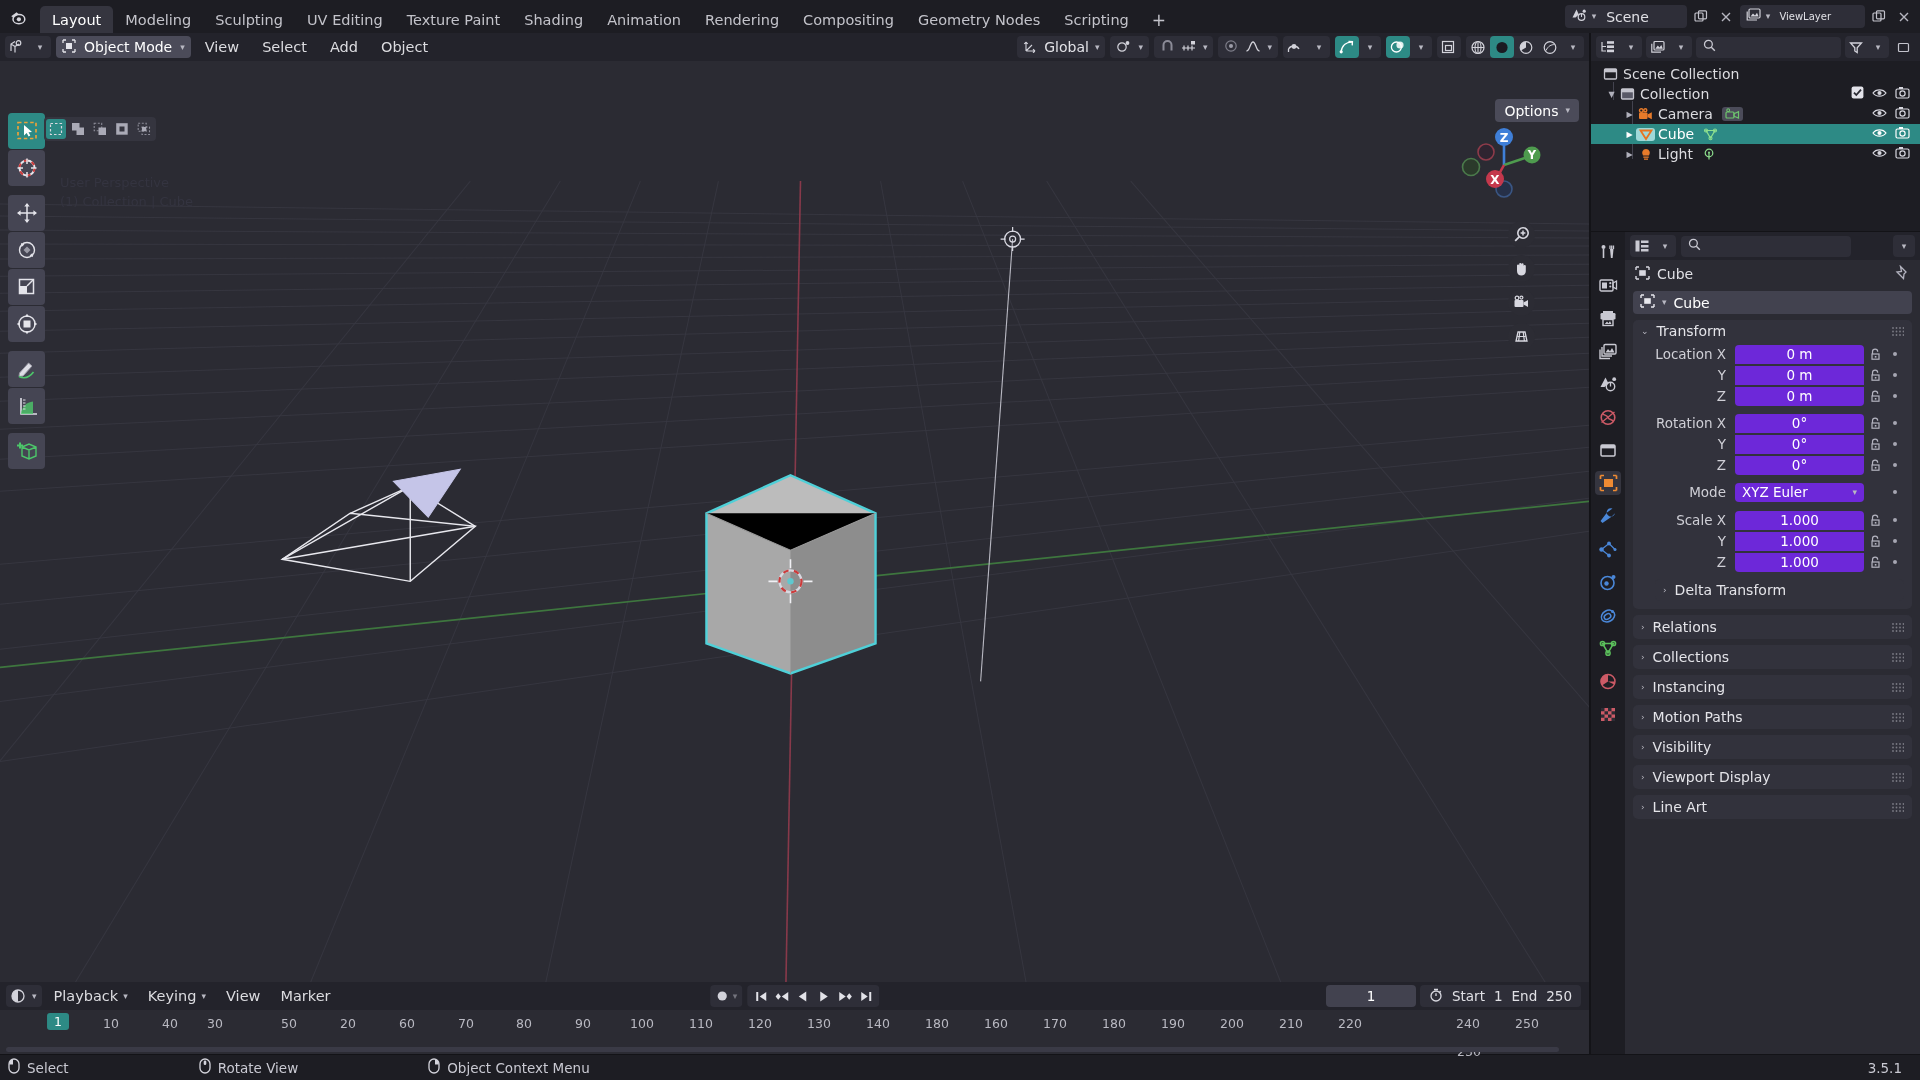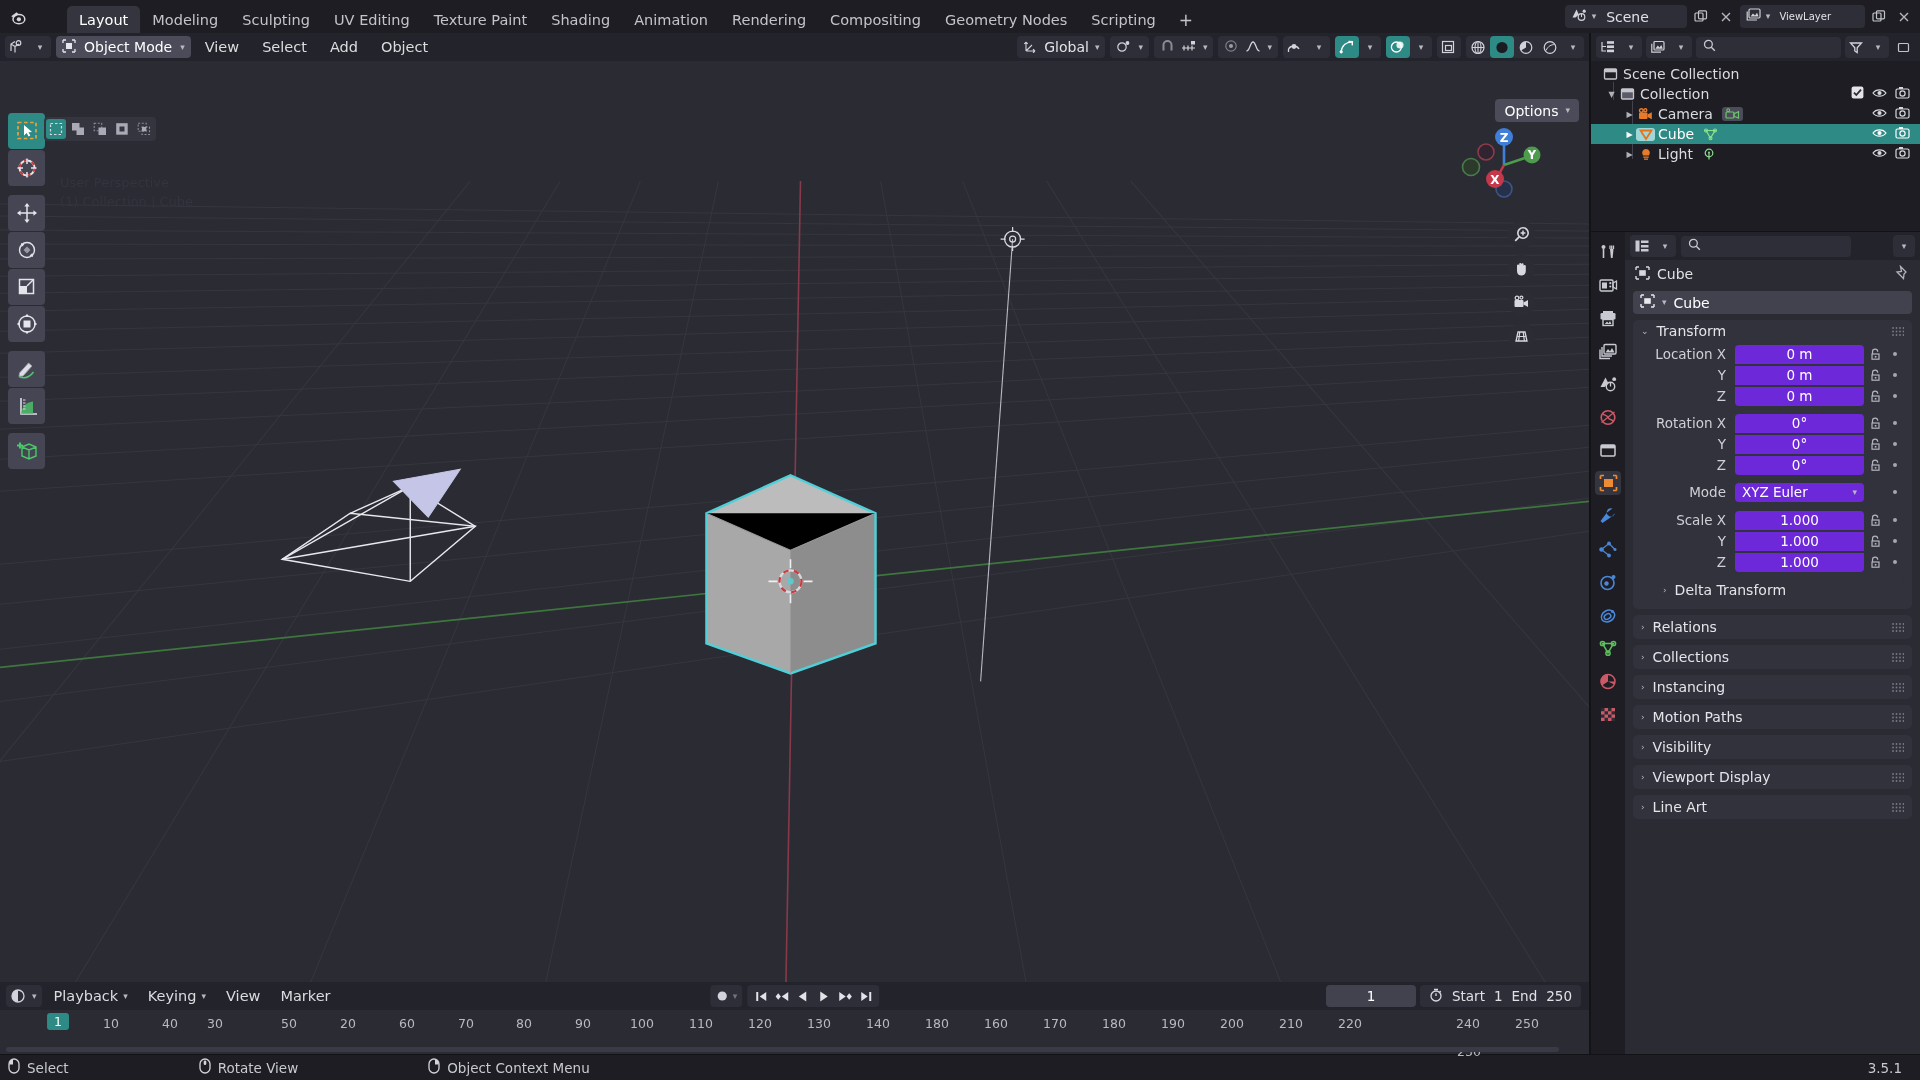--- a/index.html
+++ b/index.html
@@ -16,21 +16,21 @@
   .topbar {
     height: 33px; background: #1d1d23; display: flex; align-items: stretch;
     flex: 0 0 33px; position: relative;
   }
   .blender-logo { width: 38px; display:flex; align-items:center; justify-content:center; }
   .menu-row { display: flex; align-items: stretch; }
   .menu-item {
     padding: 0 11px; display: flex; align-items: center; font-size: 14.5px;
     color: #dcdce0; white-space: nowrap; border-radius: 4px;
   }
-  .wsp-tabs { display: flex; align-items: flex-end; margin-left: 29px; }
+  .wsp-tabs { display: flex; align-items: flex-end; margin-left: 2px; }
   .wsp-tab {
     padding: 0 12px; height: 27px; display: flex; align-items: center;
     font-size: 14.5px; color: #c3c3ca; border-radius: 5px 5px 0 0; white-space: nowrap;
   }
   .wsp-tab.active { background: #35353f; color: #ffffff; }
   .wsp-plus { padding: 0 11px; height:27px; display:flex; align-items:center; color:#c3c3ca; font-size:17px; }
 
   .topbar-right { margin-left: auto; display: flex; align-items: center; gap: 3px; padding-right: 5px; }
   .scene-field {
     display: flex; align-items: center; background: #2e2e38; border-radius: 4px;

